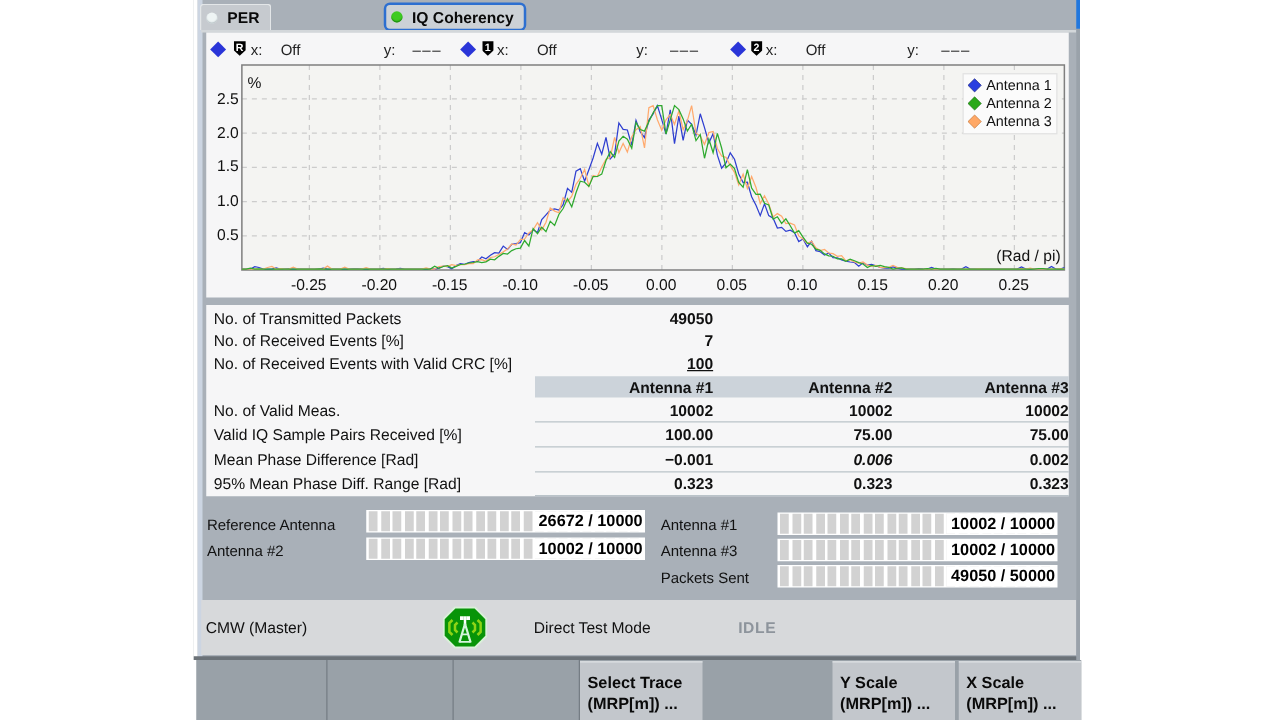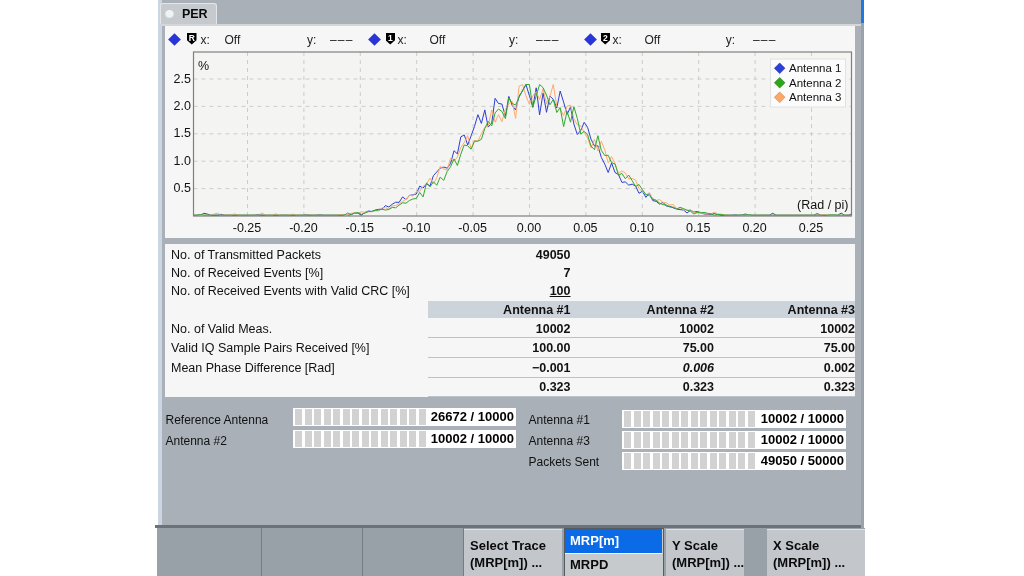--- a/index.html
+++ b/index.html
@@ -38,20 +38,24 @@
 <div id="win">
   <div id="lstrip"></div>
     <div id="wstrip"></div>
   <div class="tab" style="left:5px;width:57px;">
       <span class="dot"></span>
       <span class="lbl">PER</span>
     </div>
   <div class="tab" style="left:62.5px;width:89px;margin-top:24px;">
       <span class="dot"></span>
       <span class="lbl">PER Search</span>
+    </div>
+  <div class="tab" id="tabsel" style="left:152px;width:114px;">
+      <span class="dot"></span>
+      <span class="lbl">IQ Coherency</span>
     </div>
   <div style="position:absolute;left:6px;top:23.5px;width:700px;height:2.5px;background:#d3d7da;"></div>
   <div class="panel" style="top:26px;height:212px;">
     <div class="dia" style="left:5.5px;"></div>
     <div class="badge" style="left:22.5px;">R</div>
     <div class="mtx" style="left:36.0px;">x:</div>
     <div class="mtx" style="left:60.0px;">Off</div>
     <div class="mtx" style="left:142.5px;">y:</div>
     <div class="mtx" style="left:165.5px;letter-spacing:1.2px;">–––</div>
     <div class="dia" style="left:205.5px;"></div>
@@ -133,20 +137,21 @@
     <div class="tval" style="left:429.5px;top:78px;">10002</div>
     <div class="tval" style="left:570.5px;top:78px;">10002</div>
     <div class="trow" style="top:97px;">Valid IQ Sample Pairs Received [%]</div>
     <div class="tval" style="left:286.0px;top:97px;">100.00</div>
     <div class="tval" style="left:429.5px;top:97px;">75.00</div>
     <div class="tval" style="left:570.5px;top:97px;">75.00</div>
     <div class="trow" style="top:117px;">Mean Phase Difference [Rad]</div>
     <div class="tval" style="left:286.0px;top:117px;">−0.001</div>
     <div class="tval" style="left:429.5px;top:117px;font-style:italic;">0.006</div>
     <div class="tval" style="left:570.5px;top:117px;">0.002</div>
+    <div class="trow" style="top:136px;">95% Mean Phase Diff. Range [Rad]</div>
     <div class="tval" style="left:286.0px;top:136px;">0.323</div>
     <div class="tval" style="left:429.5px;top:136px;">0.323</div>
     <div class="tval" style="left:570.5px;top:136px;">0.323</div>
     <div class="sep" style="left:263.5px;width:427.0px;top:93.5px;"></div>
     <div class="sep" style="left:263.5px;width:427.0px;top:113px;"></div>
     <div class="sep" style="left:263.5px;width:427.0px;top:133px;"></div>
     <div class="sep" style="left:263.5px;width:427.0px;top:152px;"></div>
   </div>
   <div class="plabel" style="left:10.5px;top:413px;">Reference Antenna</div>
   <div class="plabel" style="left:10.5px;top:434px;">Antenna #2</div>
@@ -276,28 +281,43 @@
       <span class="seg" style="left:144.5px;"></span>
       <span class="seg" style="left:154.0px;"></span>
       <span class="seg" style="left:163.5px;"></span>
       <span class="seg" style="left:173.0px;"></span>
       <span class="seg" style="left:182.5px;"></span>
       <span class="seg" style="left:192.0px;"></span>
       <span class="seg" style="left:201.5px;"></span>
       <span class="seg" style="left:211.0px;"></span>
       <span class="ptxt">49050 / 50000</span>
     </div>
+  <div id="status">
+    <div style="position:absolute;left:4px;top:15px;font-size:12.5px;color:#111;">CMW (Master)</div>
+    <svg width="36" height="34" style="position:absolute;left:193px;top:5px;" viewBox="0 0 36 34">
+<polygon points="10,1 26,1 35,10 35,24 26,33 10,33 1,24 1,10" fill="#089408" stroke="#d9f0d9" stroke-width="1.5"></polygon>
+<g fill="none" stroke="#8ed416" stroke-width="2">
+<path d="M8,11 L5.5,13.5 L5.5,20.5 L8,23"></path>
+<path d="M12,13 L10,15 L10,19 L12,21"></path>
+<path d="M28,11 L30.5,13.5 L30.5,20.5 L28,23"></path>
+<path d="M24,13 L26,15 L26,19 L24,21"></path>
+</g>
+<g stroke="#ffffff" fill="none">
+<path d="M14,9.5 L17,9.5 M19,9.5 L22,9.5" stroke-width="3"></path>
+<path d="M18,8 L18,15" stroke-width="2"></path>
+<path d="M18,14 L13.5,29 M18,14 L22.5,29" stroke-width="1.8" stroke="#d5f5dd"></path>
+<path d="M15.5,22.5 L20.5,22.5 M13.5,28.5 L22.5,28.5" stroke-width="1.5" stroke="#d5f5dd"></path>
+</g>
+</svg>
+    <div style="position:absolute;left:266.5px;top:15px;font-size:12.5px;color:#111;">Direct Test Mode</div>
+    <div style="position:absolute;left:430px;top:15px;font-size:12.5px;font-weight:bold;color:#8d949c;letter-spacing:0.5px;">IDLE</div>
+  </div>
   <div style="position:absolute;left:0;top:524.5px;width:709px;height:3.5px;background:#6b7278;"></div>
   <div id="redge"></div>
   <div id="redgeb"></div>
 </div>
 <div id="skbar">
   <div class="skcell" style="left:0;width:105px;"></div>
   <div class="skcell" style="left:105px;width:101px;"></div>
   <div class="skcell" style="left:206px;width:101px;"></div>
   <div class="skbtn" style="left:307px;top:1px;width:98px;height:47px;">Select Trace<br>(MRP[m]) ...</div>
-  <div style="position:absolute;left:407px;top:0px;width:100px;height:48px;background:#c6cacd;border:1.5px solid #555b61;border-bottom:none;">
-    <div style="position:absolute;left:0;top:0;width:97px;height:24px;background:#0b6ae6;color:#fff;font-weight:bold;font-size:13px;line-height:24px;padding-left:5px;">MRP[m]</div>
-    <div style="position:absolute;left:0;top:24px;width:97px;height:1px;background:#f4f6f8;"></div>
-      <div style="position:absolute;left:0;top:25px;width:97px;height:22px;color:#0a0a0a;font-weight:bold;font-size:13px;line-height:22px;padding-left:5px;">MRPD</div>
-  </div>
-  <div class="skbtn" style="left:509px;top:1px;width:78px;height:47px;">Y Scale<br>(MRP[m]) ...</div>
+  <div class="skbtn" style="left:509px;top:1px;width:98px;height:47px;">Y Scale<br>(MRP[m]) ...</div>
   <div class="skbtn" style="left:610px;top:1px;width:98px;height:47px;">X Scale<br>(MRP[m]) ...</div>
 </div>
 </body></html>

